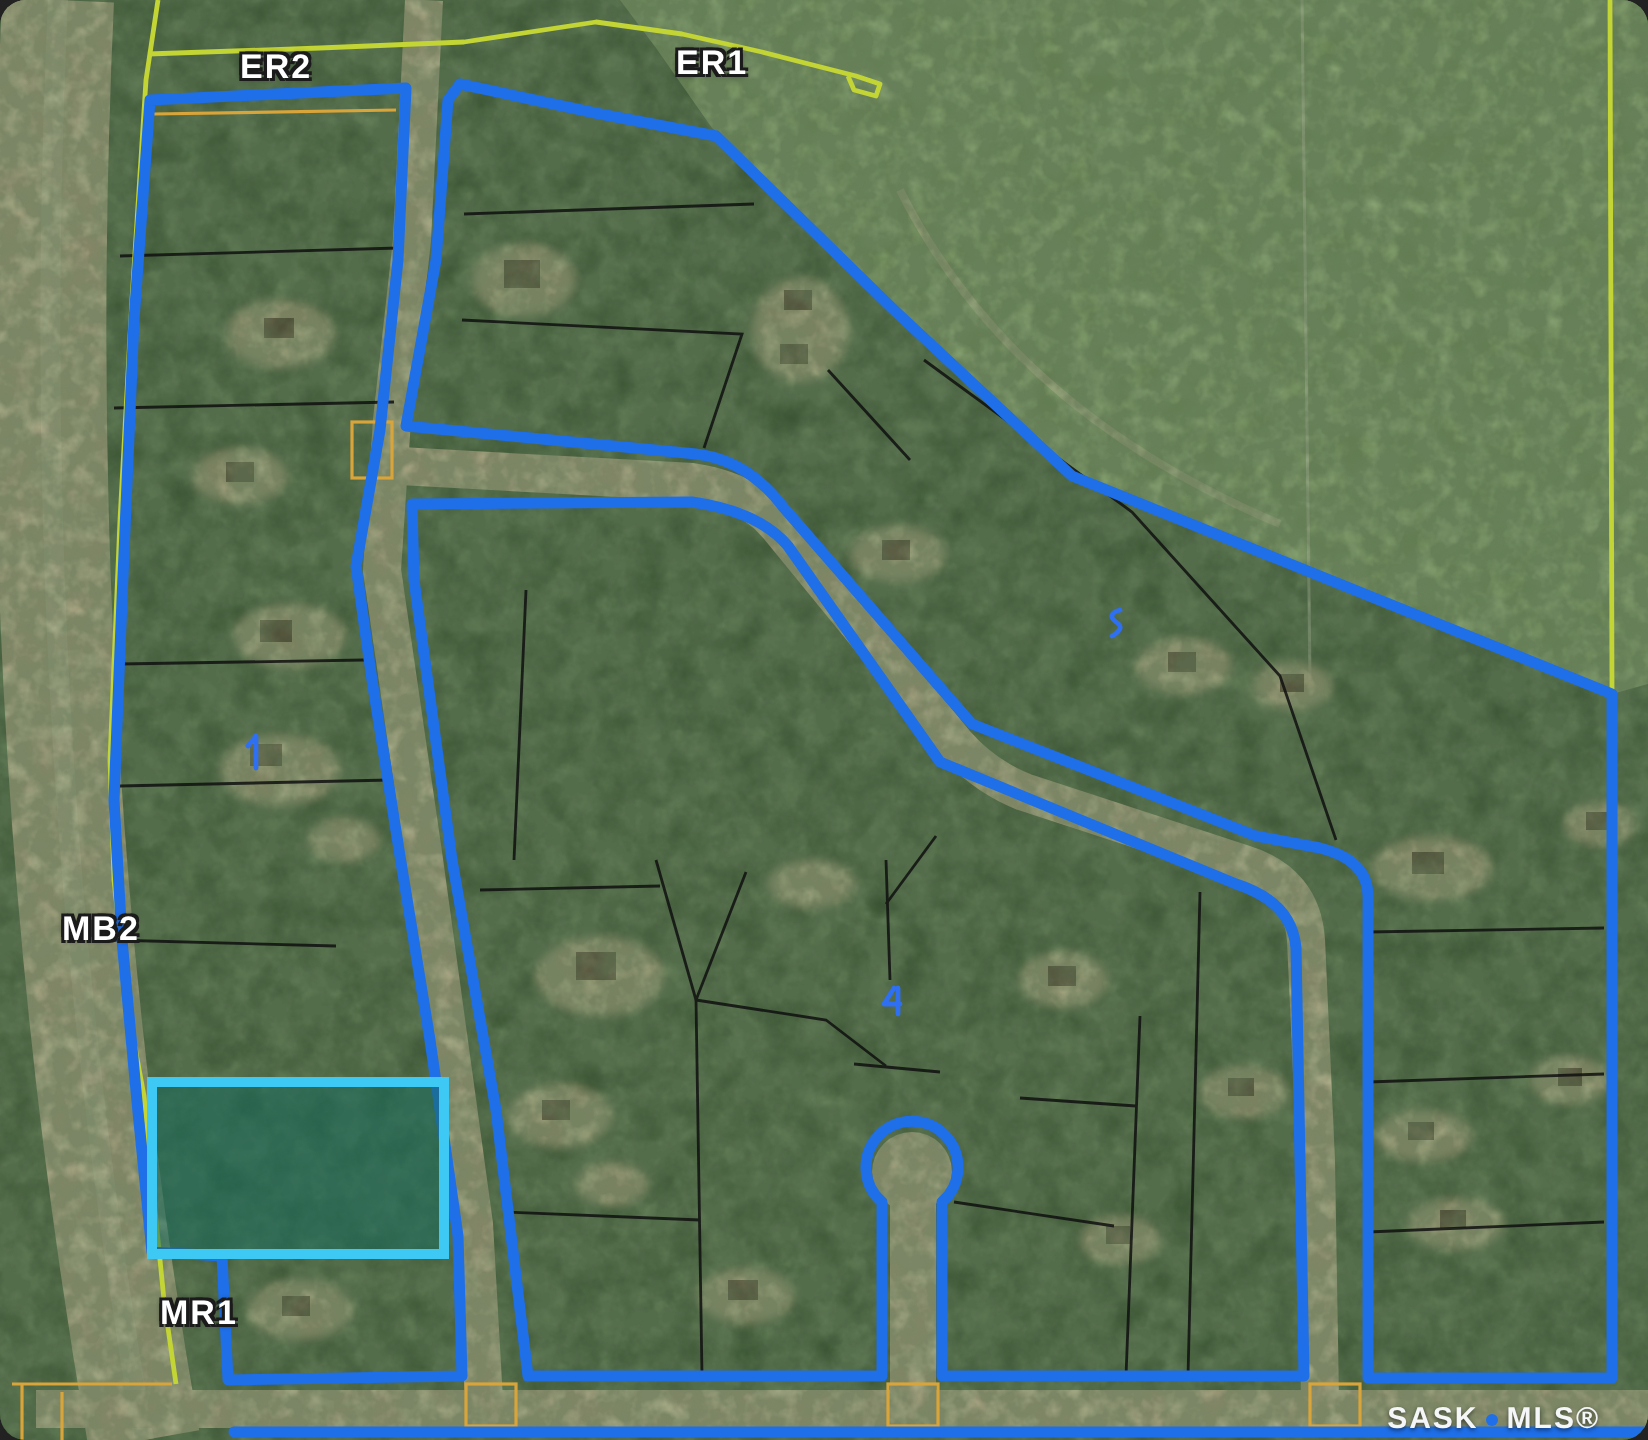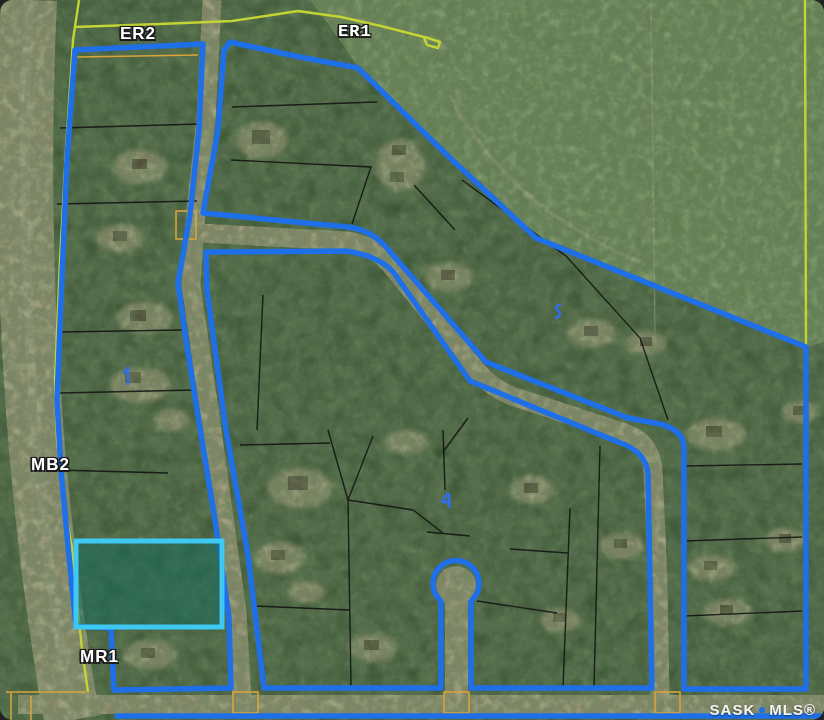--- a/index.html
+++ b/index.html
@@ -17,21 +17,21 @@
   .st-q{fill:none;stroke:var(--c-quarter_line);stroke-width:2.4;stroke-linejoin:round;}
   .st-o{fill:none;stroke:var(--c-survey_line);stroke-width:1.6;}
   .st-b{fill:none;stroke:var(--c-boundary);stroke-width:5.5;stroke-linejoin:round;stroke-linecap:round;}
   .st-m{fill:none;stroke:var(--c-marker);stroke-width:2.4;stroke-linecap:round;stroke-linejoin:round;}
   .hl{stroke:var(--c-highlight_stroke);stroke-width:5;fill:var(--c-highlight_fill);}
   .clearing{fill:#c7b48f;opacity:.85;}
   .roof{fill:#503c2a;opacity:.95;}
   .maplabel{position:absolute;color:var(--c-label_text);font-weight:700;font-size:17px;line-height:1;
     letter-spacing:1px;
     text-shadow:-1.5px -1.5px 0 #1b1b1b,1.5px -1.5px 0 #1b1b1b,-1.5px 1.5px 0 #1b1b1b,1.5px 1.5px 0 #1b1b1b,0 0 3px #1b1b1b;}
-  .watermark{position:absolute;right:8px;bottom:2px;display:flex;align-items:center;
+  .watermark{position:absolute;right:24px;bottom:2px;display:flex;align-items:center;
     color:#f4f6f8;font-weight:700;font-size:15px;letter-spacing:1px;
     text-shadow:0 1px 2px rgba(0,0,0,.55);}
   .watermark .dot{display:inline-block;width:6px;height:6px;border-radius:50%;
     background:var(--c-boundary);margin:0 4px;}
 </style>
 </head>
 <body>
 
 <div class="stage">
   <svg width="824" height="720" viewBox="0 0 824 720">
@@ -176,21 +176,21 @@
     <rect class="hl" x="76" y="541" width="146" height="86"></rect>
 
     <g class="st-m">
       <path d="M 128,368 L 128,384 M 124,373 L 128,368"></path>
       <path d="M 447,494 l -5,8 l 8,0 M 449,494 l 0,13"></path>
       <path d="M 560,305 q -7,2 -2,6 q 5,3 -2,7"></path>
     </g>
   </svg>
 
   <div class="maplabel" style="left:120px;top:25px;">ER2</div>
-  <div class="maplabel" style="left:338px;top:23px;font-family:Liberation Mono, monospace;">ER1</div>
+  <div class="maplabel" style="left:338px;top:23px;">ER1</div>
   <div class="maplabel" style="left:31px;top:456px;">MB2</div>
   <div class="maplabel" style="left:80px;top:648px;">MR1</div>
 
   <div class="watermark">
     <span>SASK</span>
     <span class="dot"></span>
     <span>MLS®</span>
   </div>
 </div>
 

